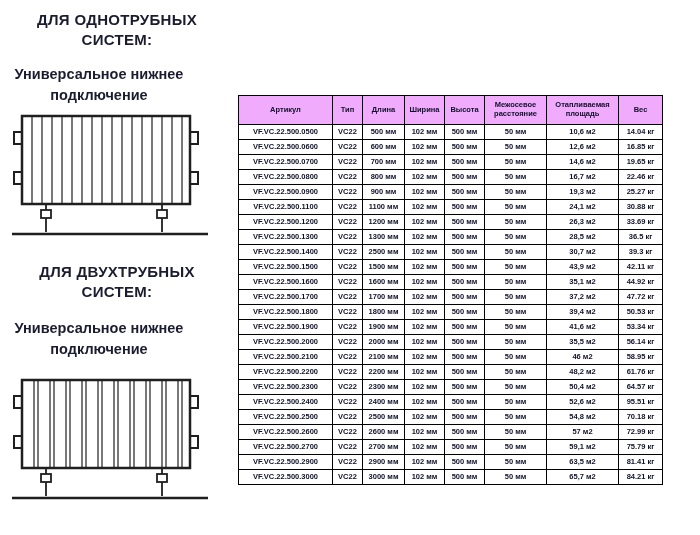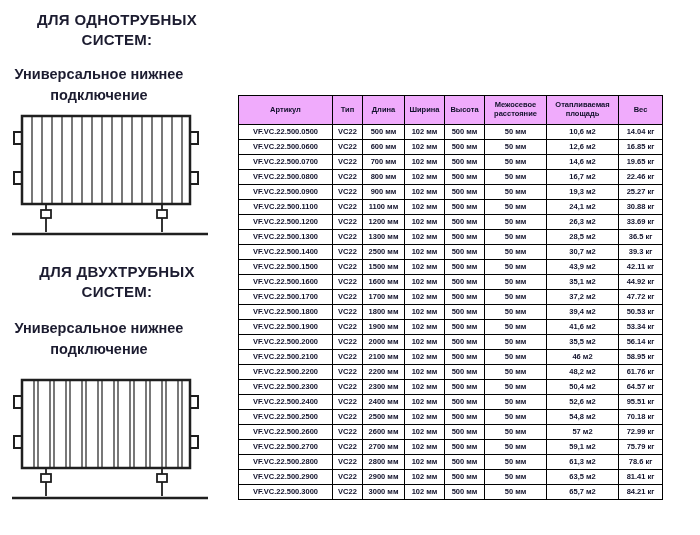--- a/index.html
+++ b/index.html
@@ -403,30 +403,20 @@
             <td>VF.VC.22.500.2700</td>
             <td>VC22</td>
             <td>2700 мм</td>
             <td>102 мм</td>
             <td>500 мм</td>
             <td>50 мм</td>
             <td>59,1 м2</td>
             <td>75.79 кг</td>
           </tr>
           <tr>
-            <td>VF.VC.22.500.2800</td>
-            <td>VC22</td>
-            <td>2800 мм</td>
-            <td>102 мм</td>
-            <td>500 мм</td>
-            <td>50 мм</td>
-            <td>61,3 м2</td>
-            <td>78.6 кг</td>
-          </tr>
-          <tr>
             <td>VF.VC.22.500.2900</td>
             <td>VC22</td>
             <td>2900 мм</td>
             <td>102 мм</td>
             <td>500 мм</td>
             <td>50 мм</td>
             <td>63,5 м2</td>
             <td>81.41 кг</td>
           </tr>
           <tr>

